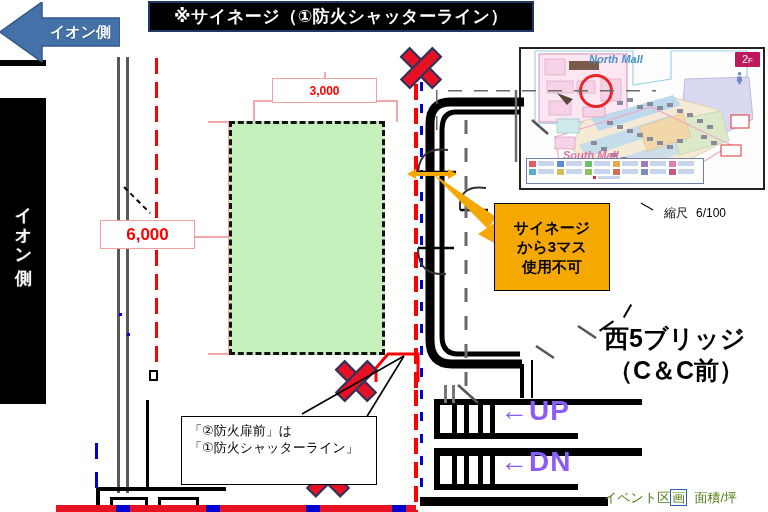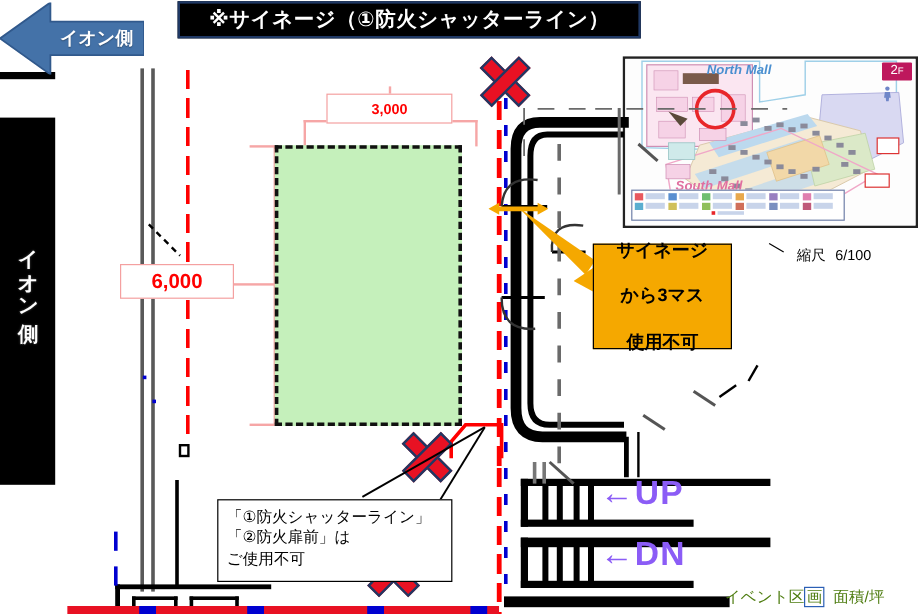--- a/index.html
+++ b/index.html
@@ -101,21 +101,21 @@
     background:#e81123;border:2px solid #1f3864;box-sizing:border-box;
   }
   .xmark .b1{transform:translate(-50%,-50%) rotate(45deg);}
   .xmark .b2{transform:translate(-50%,-50%) rotate(-45deg);}
 
   
   .callout{
     left:494px;top:203px;width:116px;height:88px;background:#f5a800;
     border:1.5px solid #000;box-sizing:border-box;
     display:flex;flex-direction:column;align-items:center;justify-content:center;
-    font-size:15px;font-weight:bold;line-height:1.28;color:#000;gap:19px;
+    font-size:15px;font-weight:bold;line-height:1.28;color:#000;
   }
   .callout-tail{
     left:478px;top:222px;width:18px;height:22px;background:#f5a800;
     clip-path:polygon(100% 0,100% 100%,0 55%);
     border-left:0;
   }
   .callout-leader{
     left:430px;top:173px;width:70px;height:60px;
   }
 
@@ -401,27 +401,30 @@
   <div class="abs xmark" style="left:304px;top:452px;width:48px;height:48px;">
     <div class="bar b1"></div>
     <div class="bar b2"></div>
   </div>
 
   <svg class="abs note-leader" viewBox="0 0 110 70">
     <path d="M2 62 L104 4" stroke="#000" stroke-width="1.6" fill="none"></path>
     <path d="M66 66 L104 4" stroke="#000" stroke-width="1.6" fill="none"></path>
   </svg>
   <div class="abs note-box">
+    <div>「②防火扉前」は</div>
     <div>「①防火シャッターライン」</div>
-    <div>「②防火扉前」は</div>
-    <div>ご使用不可</div>
   </div>
 
   <div class="abs bridge-tick"></div>
   <div class="abs bridge-tick2"></div>
+  <div class="abs bridge-label">
+    <div>西5ブリッジ</div>
+    <div class="l2">（C＆C前）</div>
+  </div>
 
   <div class="abs" style="left:434px;top:399px;width:208px;height:6px;background:#000;"></div>
   <div class="abs" style="left:434px;top:399px;width:6px;height:40px;background:#000;"></div>
   <div class="abs" style="left:434px;top:433px;width:144px;height:6px;background:#000;"></div>
   <div class="abs" style="left:452px;top:401px;width:5px;height:34px;background:#000;"></div>
   <div class="abs" style="left:464px;top:401px;width:5px;height:34px;background:#000;"></div>
   <div class="abs" style="left:478px;top:401px;width:5px;height:34px;background:#000;"></div>
   <div class="abs" style="left:490px;top:401px;width:5px;height:34px;background:#000;"></div>
   <div class="abs" style="left:444px;top:385px;width:3px;height:18px;background:#777;"></div>
   <div class="abs" style="left:452px;top:385px;width:3px;height:18px;background:#777;"></div>

